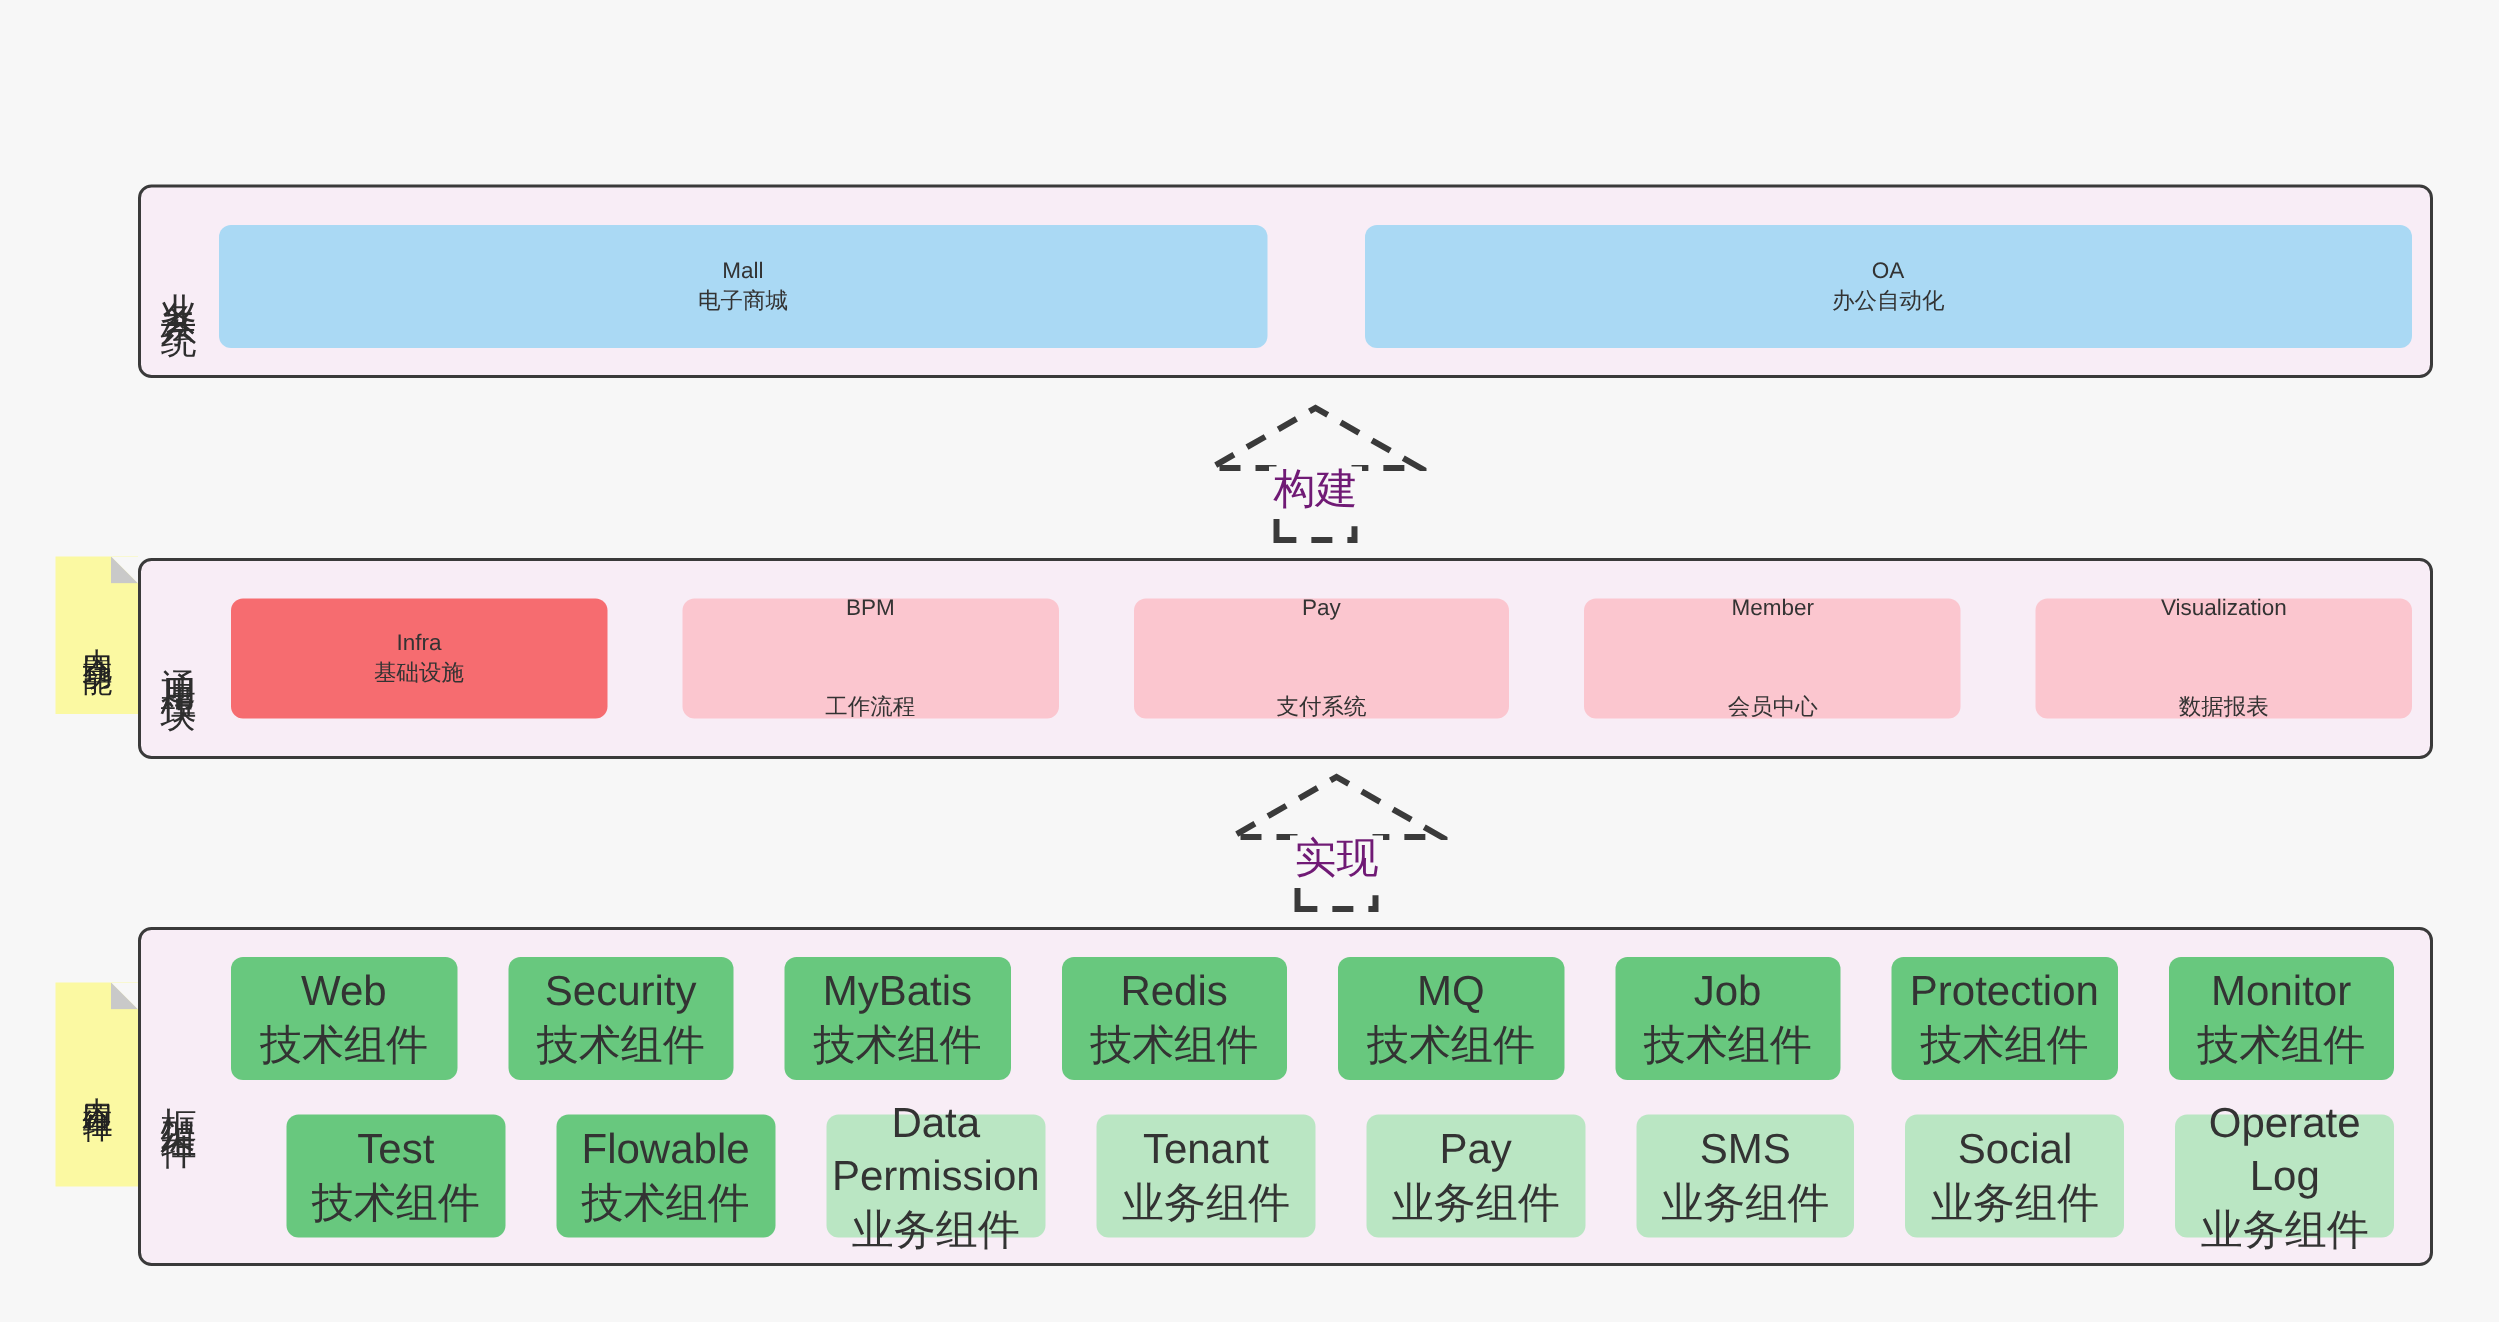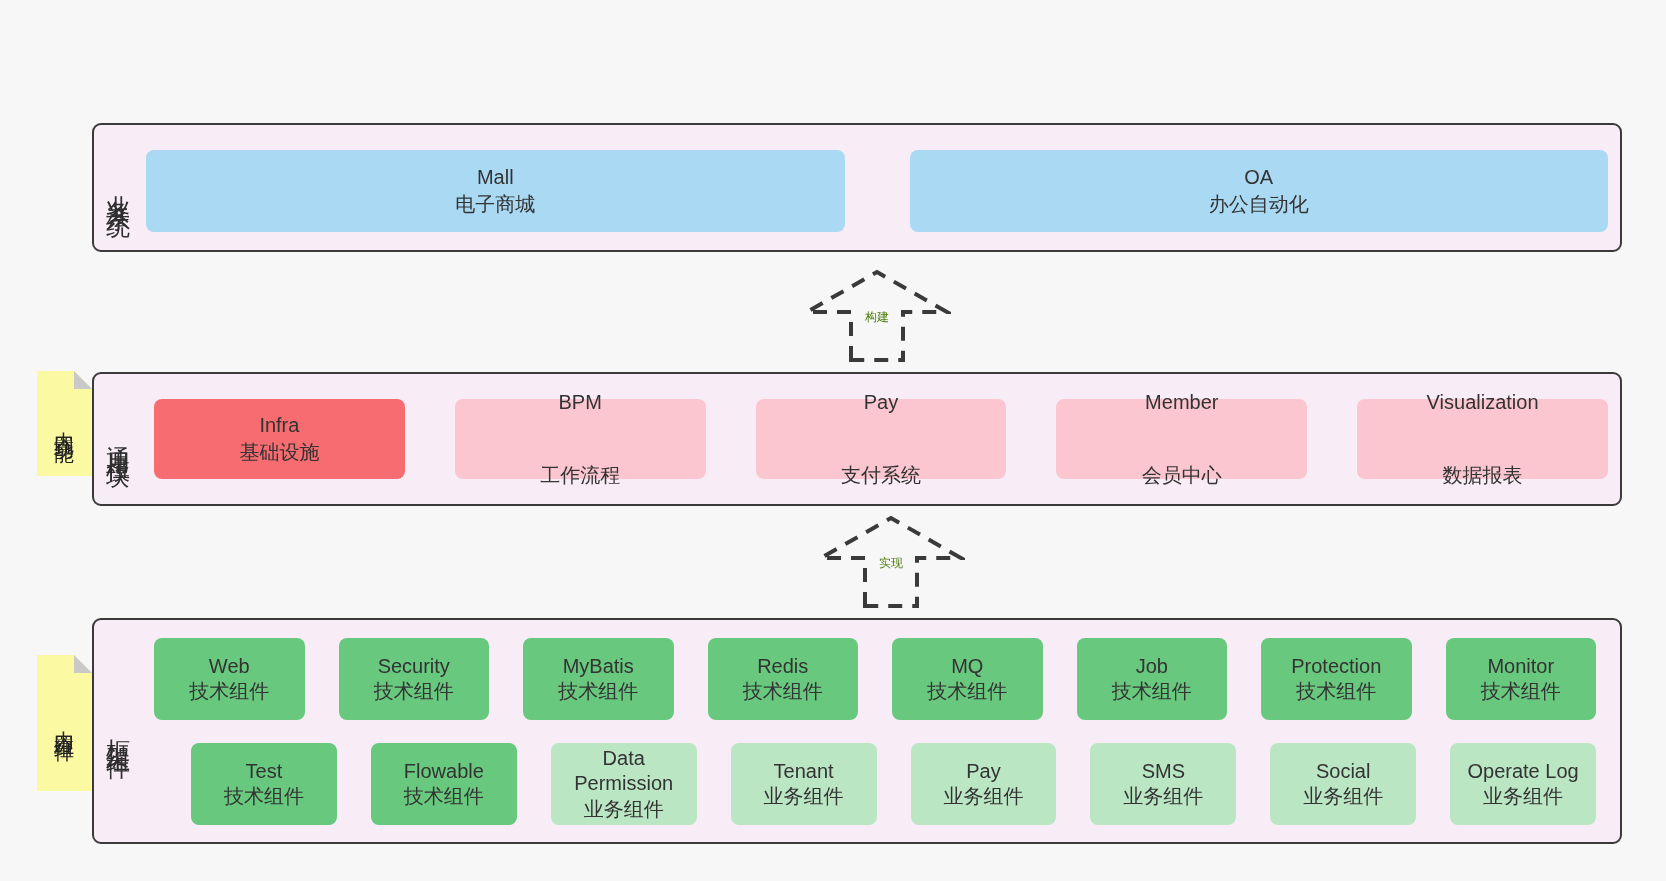--- a/index.html
+++ b/index.html
@@ -28,23 +28,23 @@
   .row .box{flex:1;}
   .layer-business .row{left:52px;right:12px;top:25px;height:82px;gap:65px;}
   .layer-modules  .row{left:60px;right:12px;top:25px;height:80px;gap:50px;}
   .layer-components .row{left:60px;right:24px;height:82px;gap:34px;}
   .layer-components .row-1{top:18px;}
   .layer-components .row-2{top:123px;margin-left:37px;}
 
   .box{
     border-radius:8px;display:flex;flex-direction:column;
     align-items:center;justify-content:center;text-align:center;
-    font-size:20px;line-height:1.33;padding:2px 4px;box-sizing:border-box;
-  }
-  .layer-components .box{font-size:20px;line-height:1.27;align-items:center;}
+    font-size:15px;line-height:1.33;padding:2px 4px;box-sizing:border-box;
+  }
+  .layer-components .box{font-size:28px;line-height:1.27;align-items:center;}
   .v-blue{background:#aad9f4;}
   .v-red{background:#f66c70;}
   .v-pink{background:#fbc6cf;gap:46px;}
   .v-green{background:#68c87e;}
   .v-lg{background:#bae6c3;}
 
   .sticky{
     position:absolute;width:55px;background:#fbf9a2;z-index:1;
   }
   .sticky-modules{left:37px;top:371px;height:105px;}
@@ -61,21 +61,21 @@
   }
   .sticky .t{
     position:absolute;left:50%;top:50%;transform:translate(-50%,-50%);
     writing-mode:vertical-rl;text-orientation:upright;
     font-size:20px;letter-spacing:4px;color:#222;line-height:1;white-space:nowrap;
   }
 
   .arrow{position:absolute;z-index:0;}
   .arrow-label{
     position:absolute;z-index:3;transform:translateX(-50%);
-    background:#f7f7f7;padding:0 3px;font-size:12px;color:#4d7c0f;line-height:1.1;
+    background:#f7f7f7;padding:0 3px;font-size:28px;color:#701a75;line-height:1.1;
     white-space:nowrap;
   }
 </style>
 </head>
 <body>
 
 <div class="layer layer-business">
   <div class="side-label">业务系统</div>
   <div class="row">
     <div class="box v-blue">

